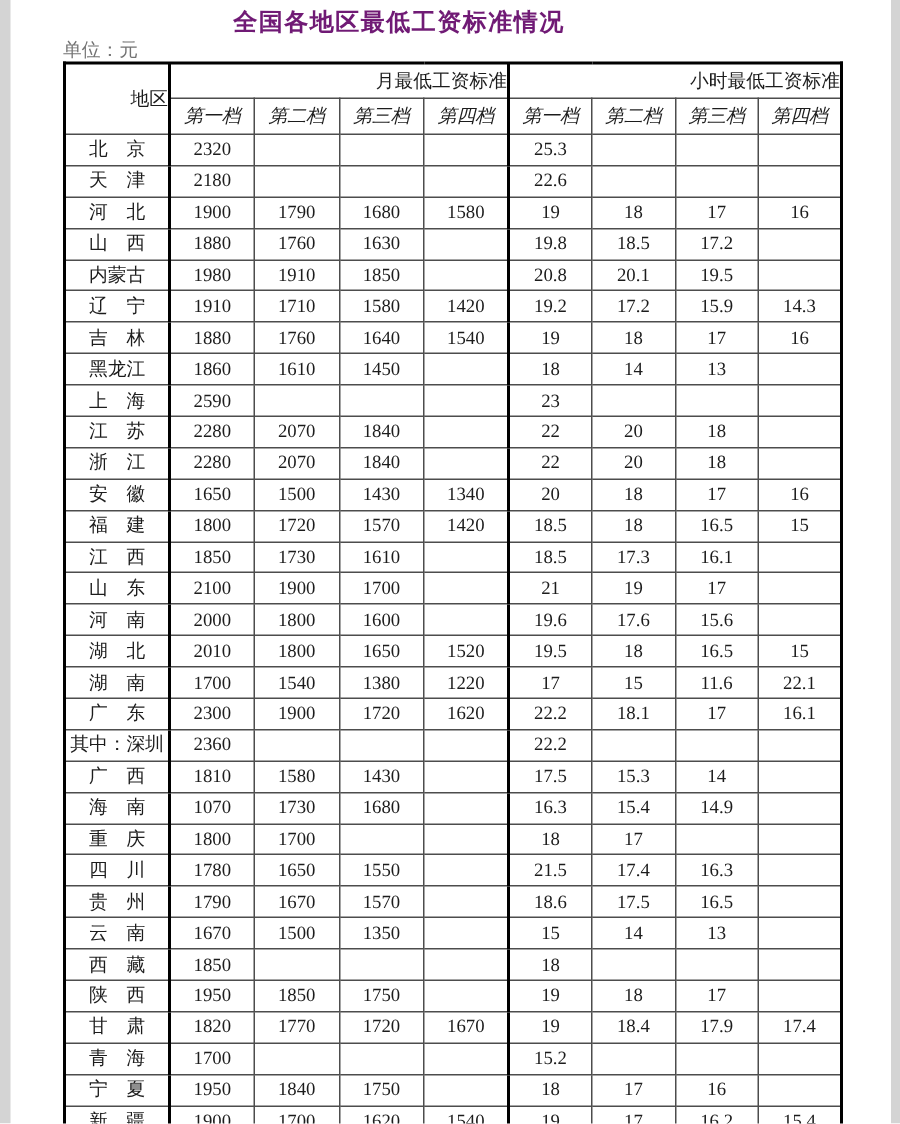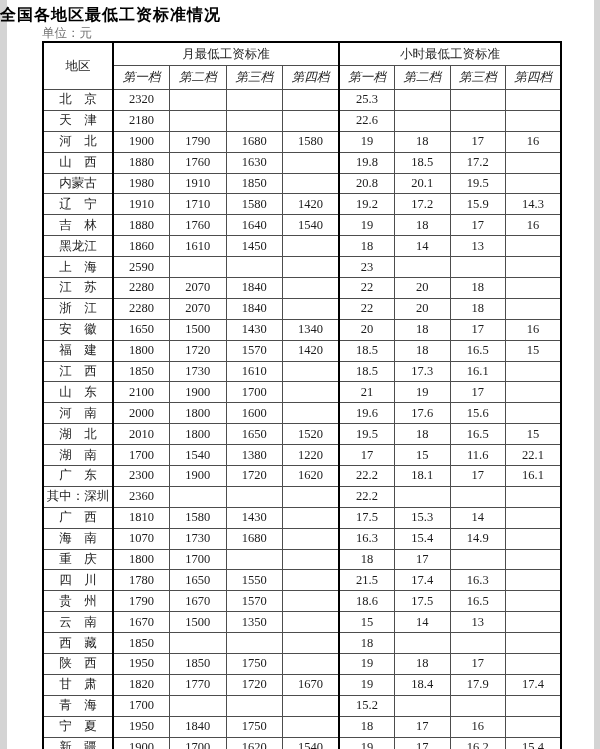--- a/index.html
+++ b/index.html
@@ -8,40 +8,40 @@
     background: #ffffff;
     font-family: "Liberation Serif", "DejaVu Serif", serif;
     overflow: hidden;
   }
   .page { position: relative; width: 600px; height: 749px; background: #ffffff; }
   .strip { position: absolute; top: 0; height: 749px; background: #d4d4d4; }
   .strip.left  { left: 0; width: 7px; }
   .strip.right { right: 0; width: 6px; }
   .title {
     position: absolute; top: 5px; left: 0; width: 532px;
-    text-align: left; font-weight: bold; font-size: 16px; color: #000000;
+    text-align: center; font-weight: bold; font-size: 16px; color: #701a75;
     letter-spacing: 1px;
   }
   .unit {
     position: absolute; top: 25px; left: 42px;
     font-size: 12.5px; color: #737373;
   }
   table.wage {
     position: absolute; left: 42px; top: 41px; width: 518px;
     border-collapse: collapse; table-layout: fixed;
     border: 2px solid #000000;
   }
   table.wage th, table.wage td {
     border: 1px solid #4d4d4d;
     text-align: center; vertical-align: middle;
     padding: 0; overflow: hidden; white-space: nowrap;
     font-size: 12.5px; color: #1c1c1c;
     font-weight: normal;
   }
-  table.wage thead tr.group-row th { height: 22px; }
+  table.wage thead tr.group-row th { height: 22px; text-align: right; }
   table.wage thead tr.tier-row  th { height: 23px; }
   table.wage tbody td { height: 19.9px; }
   .region-h, .group-h { font-weight: bold; font-size: 13px; color: #111111; }
   .tier-h {
     color: #59312b;
     font-style: italic;
     font-size: 12px;
   }
   .thick-r { border-right: 2px solid #000000 !important; }
   td.region { font-size: 12.5px; color: #1c1c1c; margin-top: 40px; }

